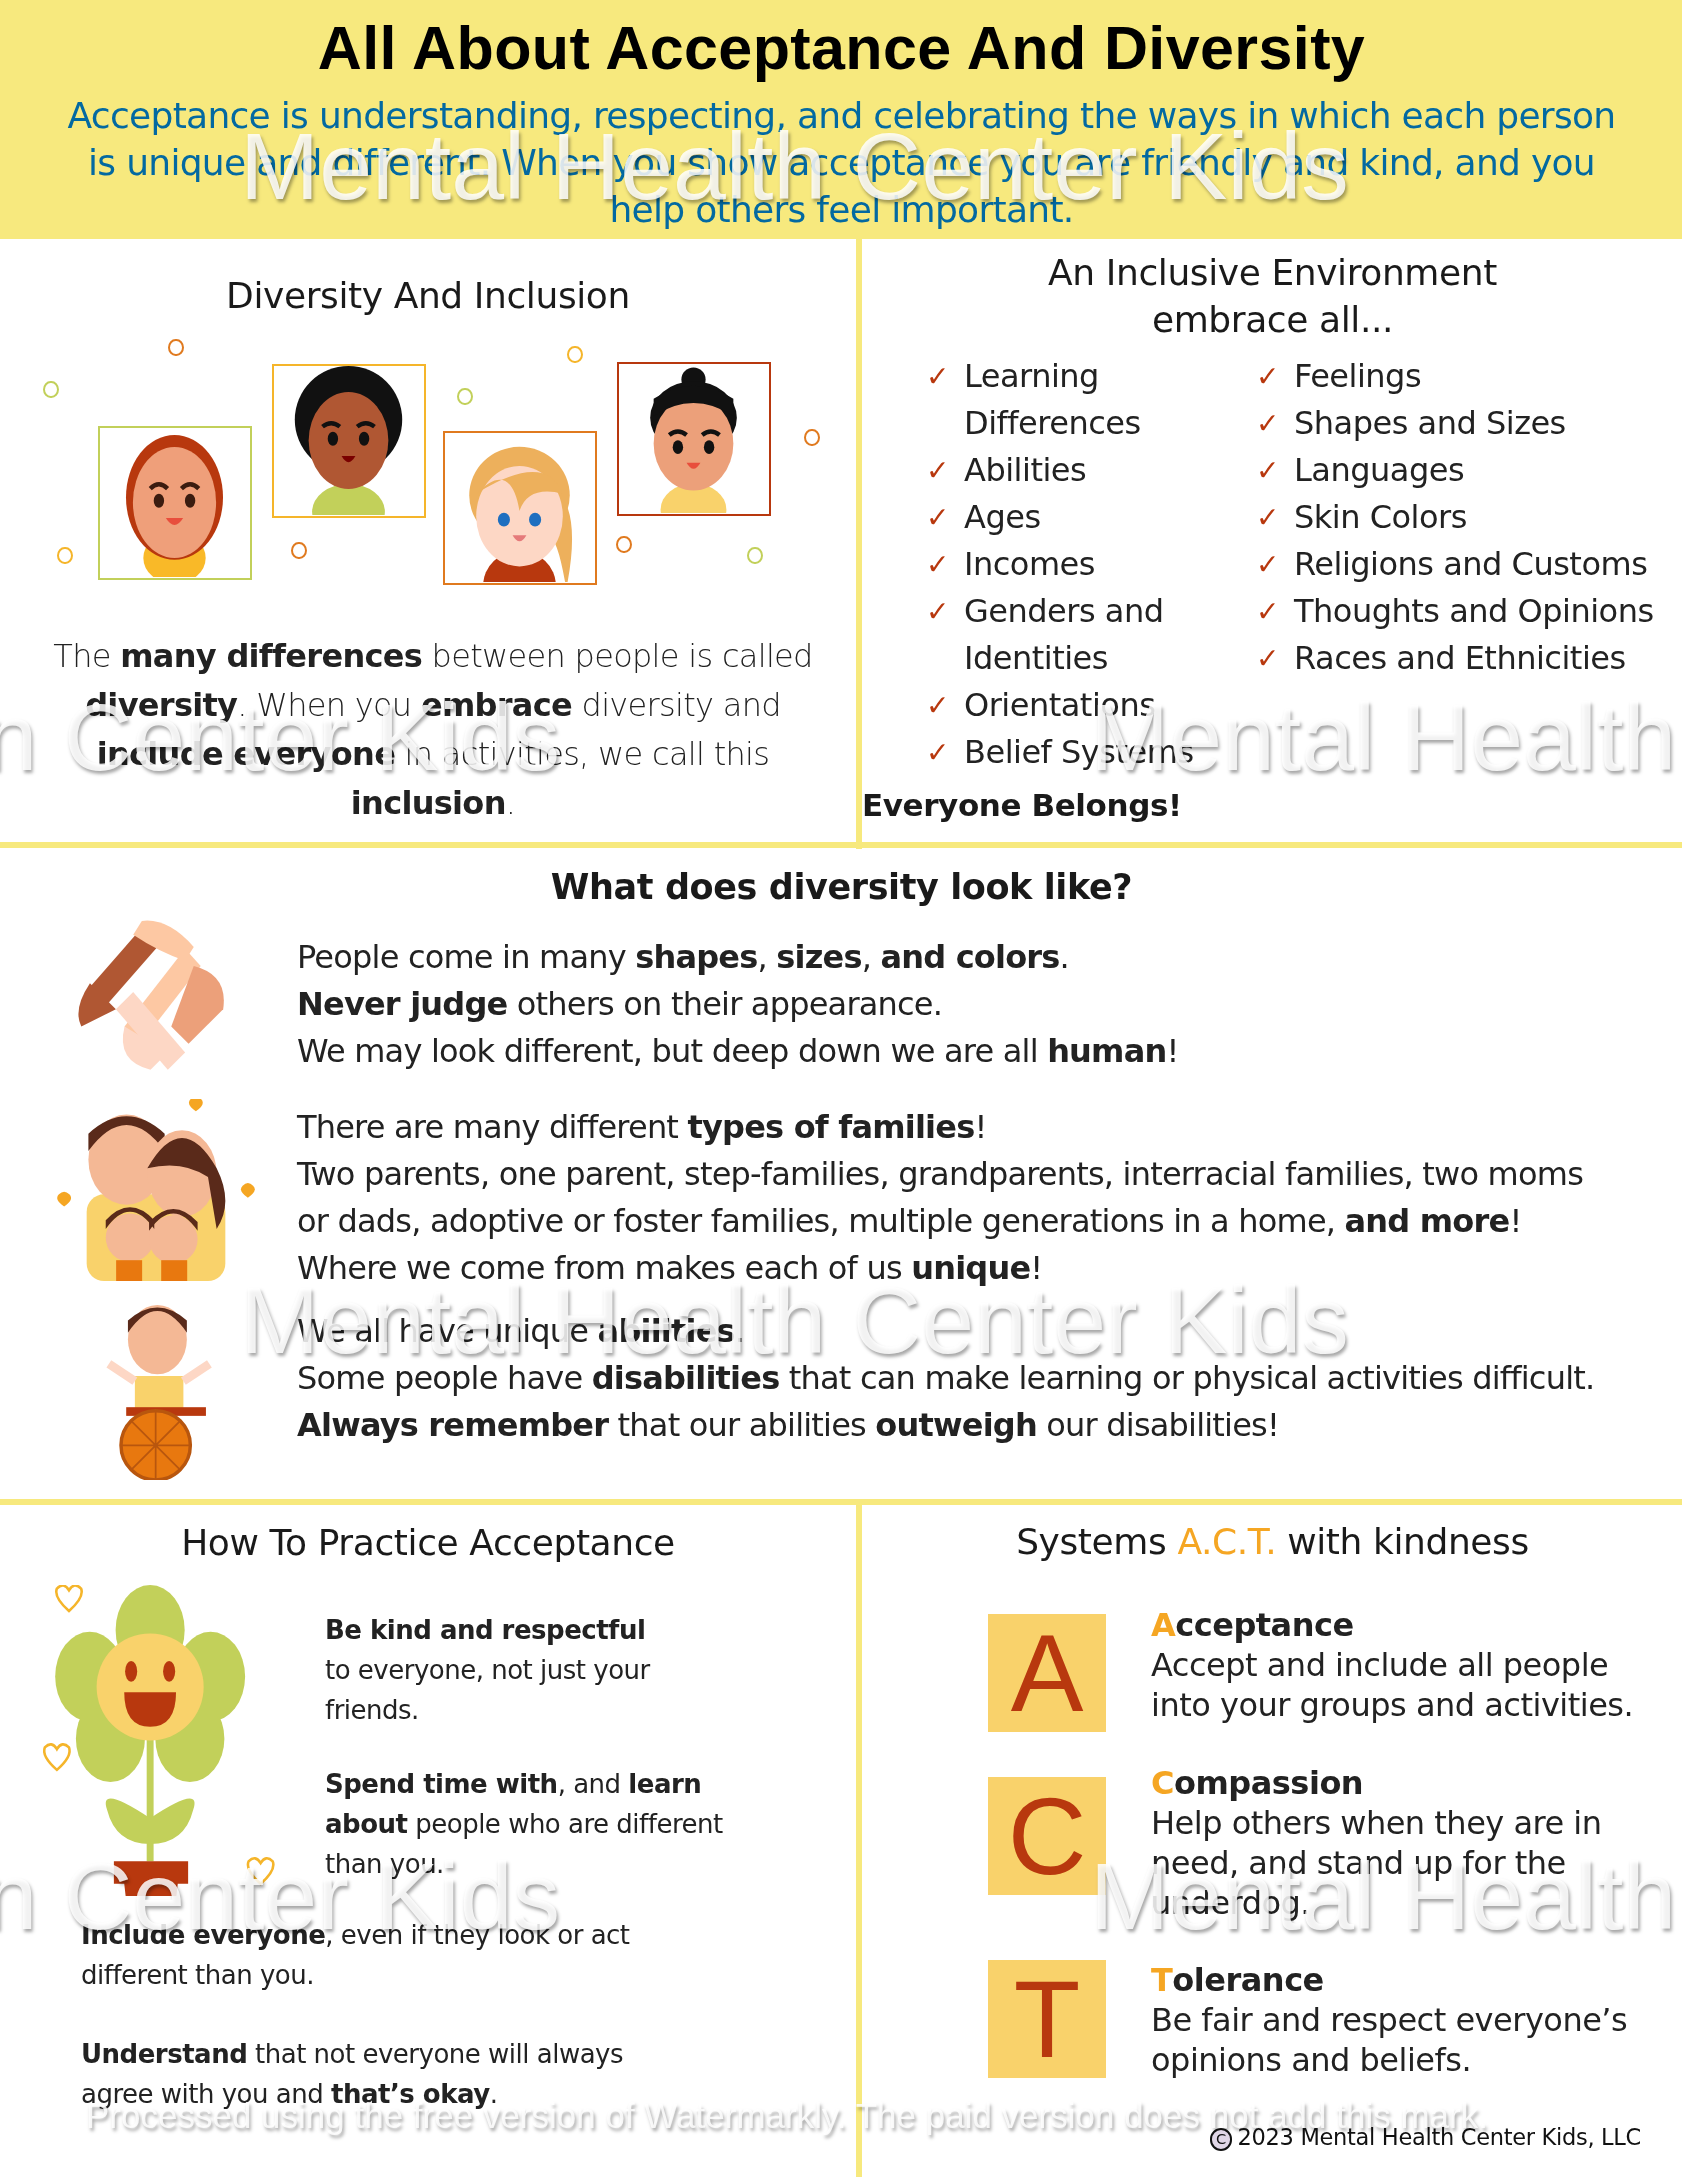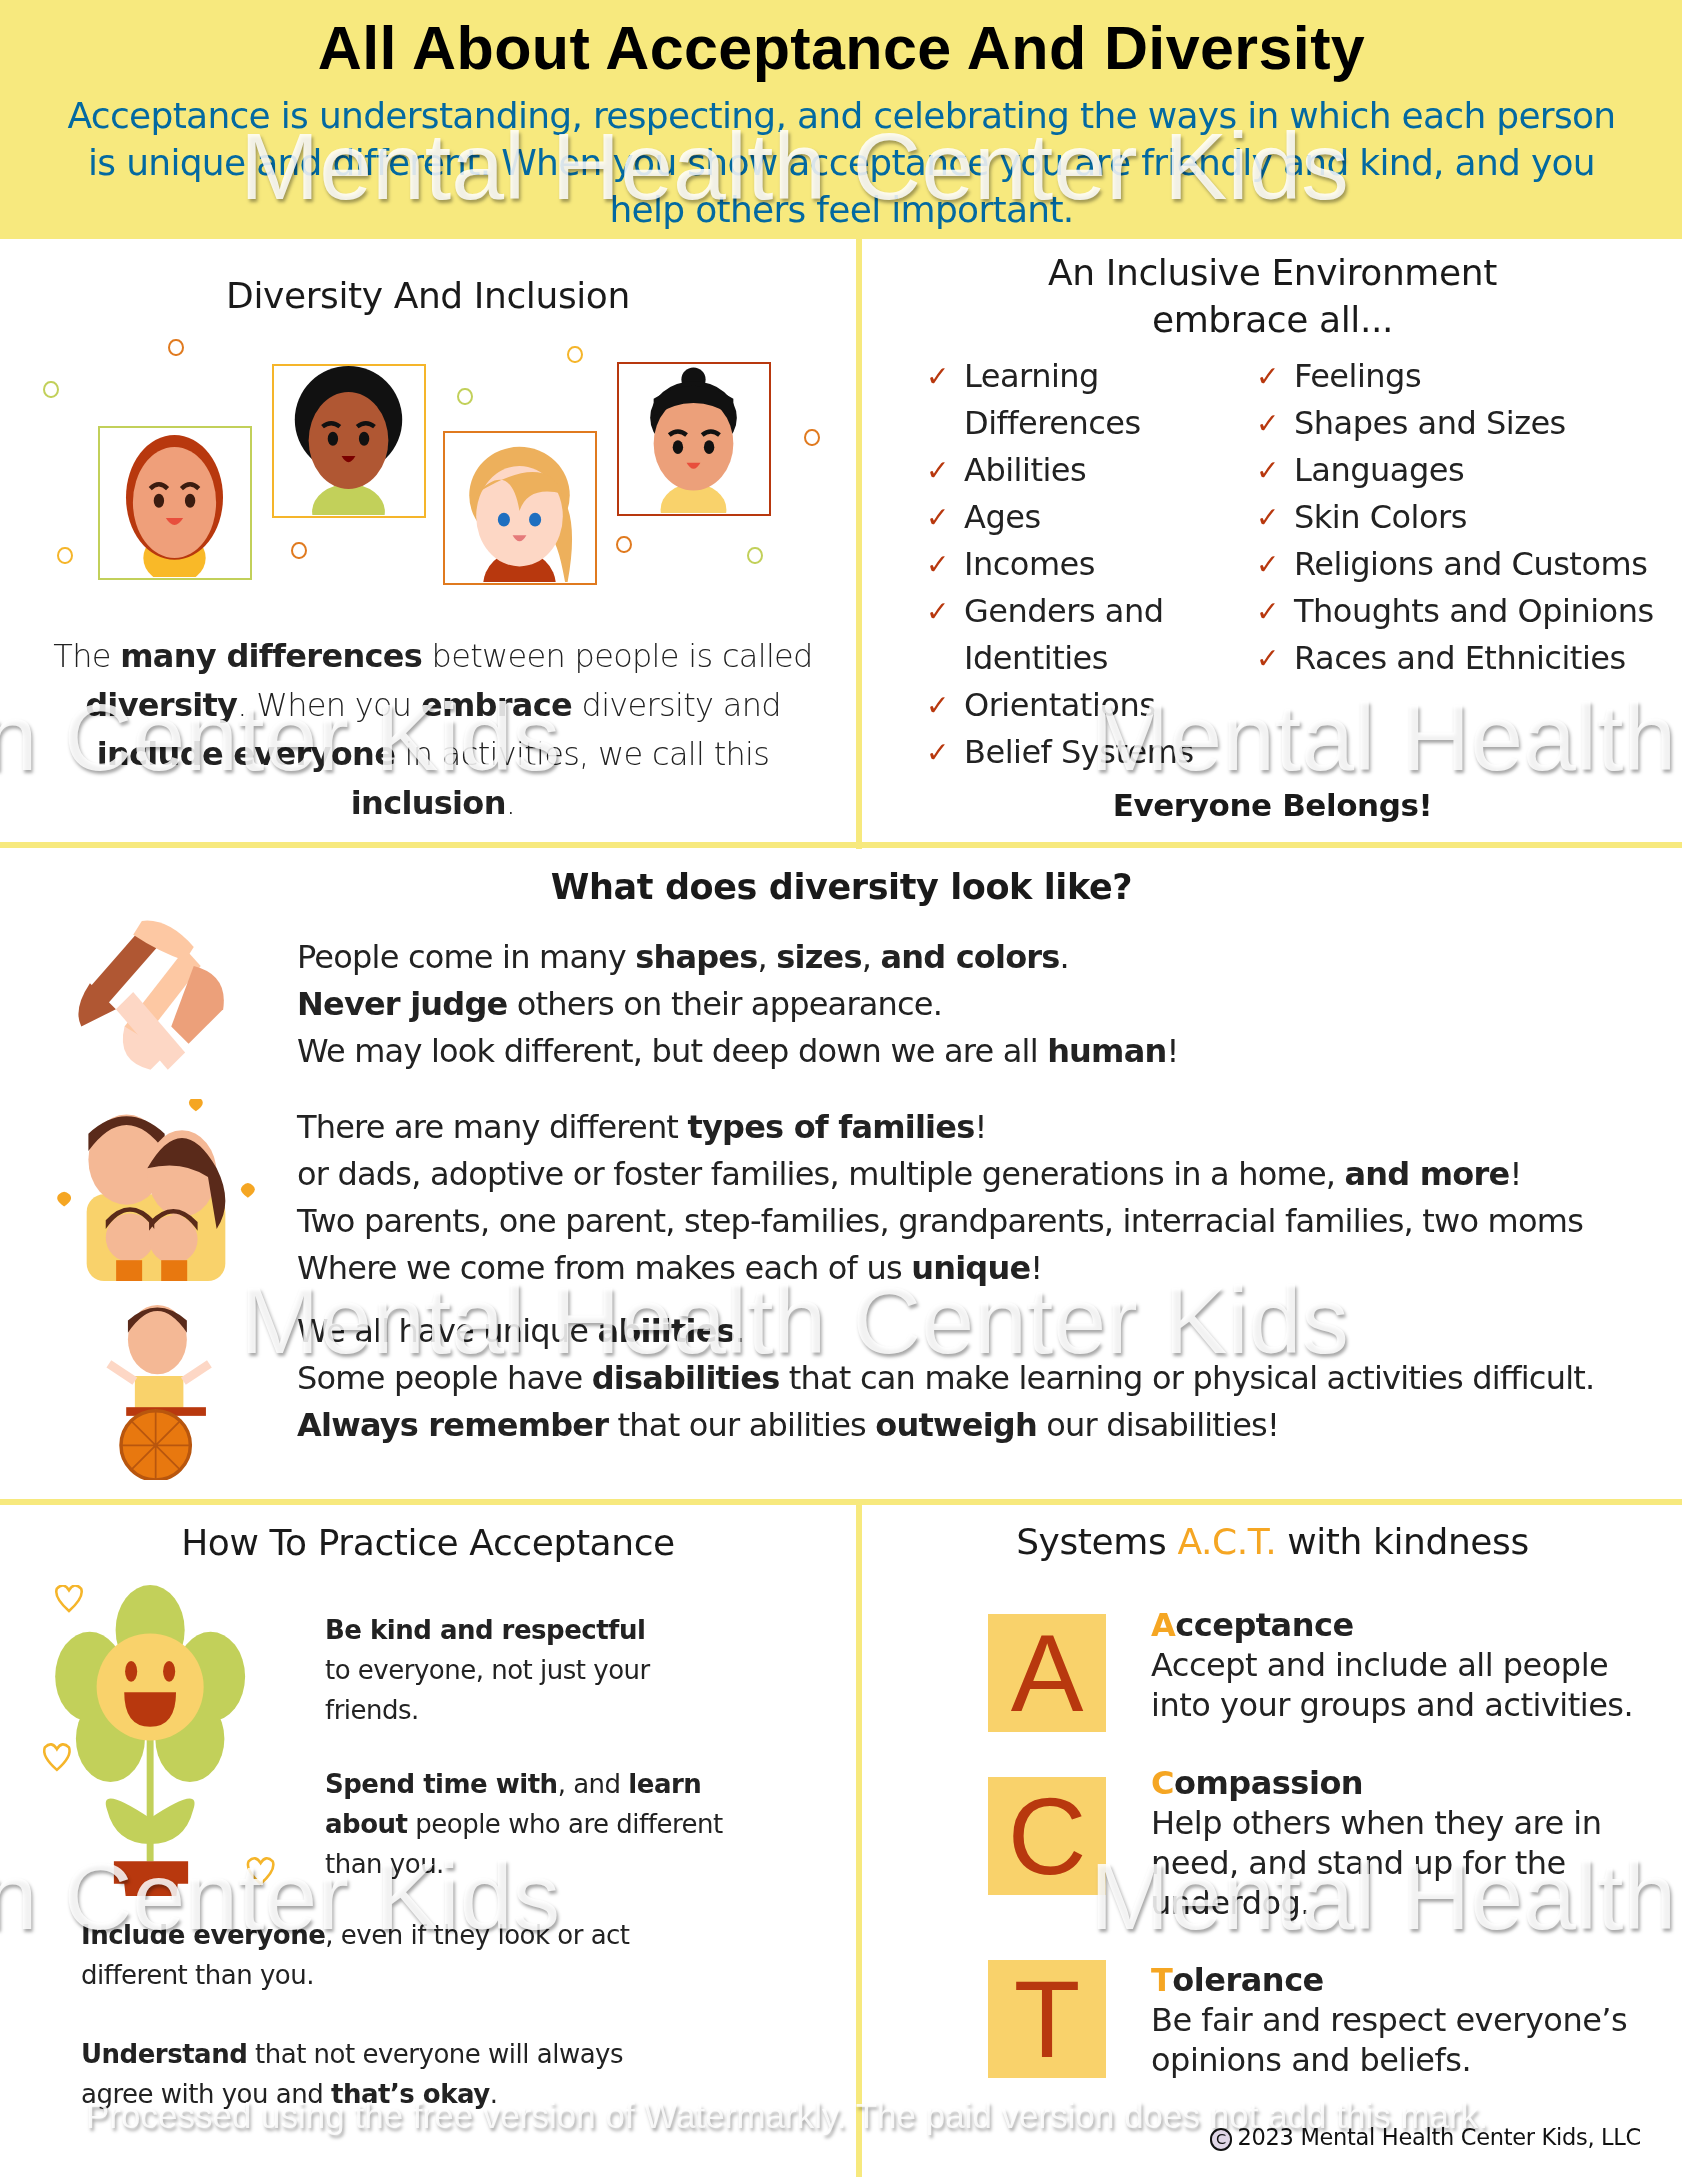--- a/index.html
+++ b/index.html
@@ -22,21 +22,21 @@
   .ring { position: absolute; width: 15.6px; height: 17.3px; border-radius: 50%; border: 2.6px solid; }
   .di-text { position: absolute; left: 35px; top: 393px; width: 796px; text-align: center; font-size: 32px; line-height: 49px; color: #222; font-weight: 300; letter-spacing: -0.7px; }
   .di-text b { font-weight: bold; }
 
   
   .ie { position: absolute; left: 862px; top: 239px; width: 821px; height: 604px; }
   .ie .sec-title { position: absolute; left: 0; top: 10.4px; width: 821px; line-height: 47px; }
   .ie-col { position: absolute; top: 114px; font-size: 32px; line-height: 47px; color: #222; letter-spacing: -0.5px; }
   .ie-item { position: relative; padding-left: 38px; }
   .ie-item .chk { position: absolute; left: 0; top: 0; color: #b8380e; font-size: 28px; }
-  .ie-footer { position: absolute; left: 0; top: 548px; width: 821px; text-align: center; font-size: 31px; font-weight: bold; color: #1a1a1a; letter-spacing: -0.4px; }
+  .ie-footer { position: absolute; left: 0; top: 548px; width: 821px; text-align: left; font-size: 31px; font-weight: bold; color: #1a1a1a; letter-spacing: -0.4px; }
 
   
   .dl { position: absolute; left: 0; top: 848px; width: 1683px; height: 650px; }
   .dl .sec-title { position: absolute; left: 0; top: 19px; width: 1683px; font-weight: bold; font-size: 35px; }
   .dl-block { position: absolute; left: 297px; font-size: 32px; line-height: 47px; color: #222; letter-spacing: -0.8px; }
   .dl-block b { font-weight: bold; }
   .dl-icon { position: absolute; }
 
   
   .pa { position: absolute; left: 0; top: 1505px; width: 856px; height: 673px; }
@@ -200,22 +200,22 @@
       <circle cx="90" cy="160" r="28" fill="#f4b895"></circle>
       <circle cx="140" cy="162" r="28" fill="#f4b895"></circle>
       <path d="M62 150 q28 -40 56 0 l0 -10 q-28 -30 -56 0 z" fill="#5a2a1a"></path>
       <path d="M112 152 q28 -40 56 0 l0 -10 q-28 -30 -56 0 z" fill="#5a2a1a"></path>
       <rect x="74" y="186" width="30" height="24" fill="#e8780f"></rect>
       <rect x="126" y="186" width="30" height="24" fill="#e8780f"></rect>
     </svg>
   </div>
   <div class="dl-block" id="dl-1" style="top:256px;">
       <div><span>There are many different </span><b>types of families</b><span>!</span></div>
+      <div><span>Two parents, one parent, step-families, grandparents, interracial families, two moms</span></div>
       <div><span>or dads, adoptive or foster families, multiple generations in a home,  </span><b>and more</b><span>!</span></div>
-      <div><span>Two parents, one parent, step-families, grandparents, interracial families, two moms</span></div>
       <div><span>Where we come from makes each of us </span><b>unique</b><span>!</span></div>
     </div>
 
   <div class="dl-icon" style="left:95px; top:450px; width:130px; height:182px;">
     <svg width="130" height="182" viewBox="0 0 150 210">
       <ellipse cx="72" cy="48" rx="34" ry="40" fill="#f4b895"></ellipse>
       <path d="M38 40 q34 -50 68 0 l0 -14 q-34 -30 -68 0 z" fill="#5a2a1a"></path>
       <rect x="46" y="90" width="56" height="40" fill="#f9d26b"></rect>
       <path d="M46 96 l-30 -20" stroke="#fdd7c5" stroke-width="10"></path>
       <path d="M102 96 l30 -20" stroke="#fdd7c5" stroke-width="10"></path>

